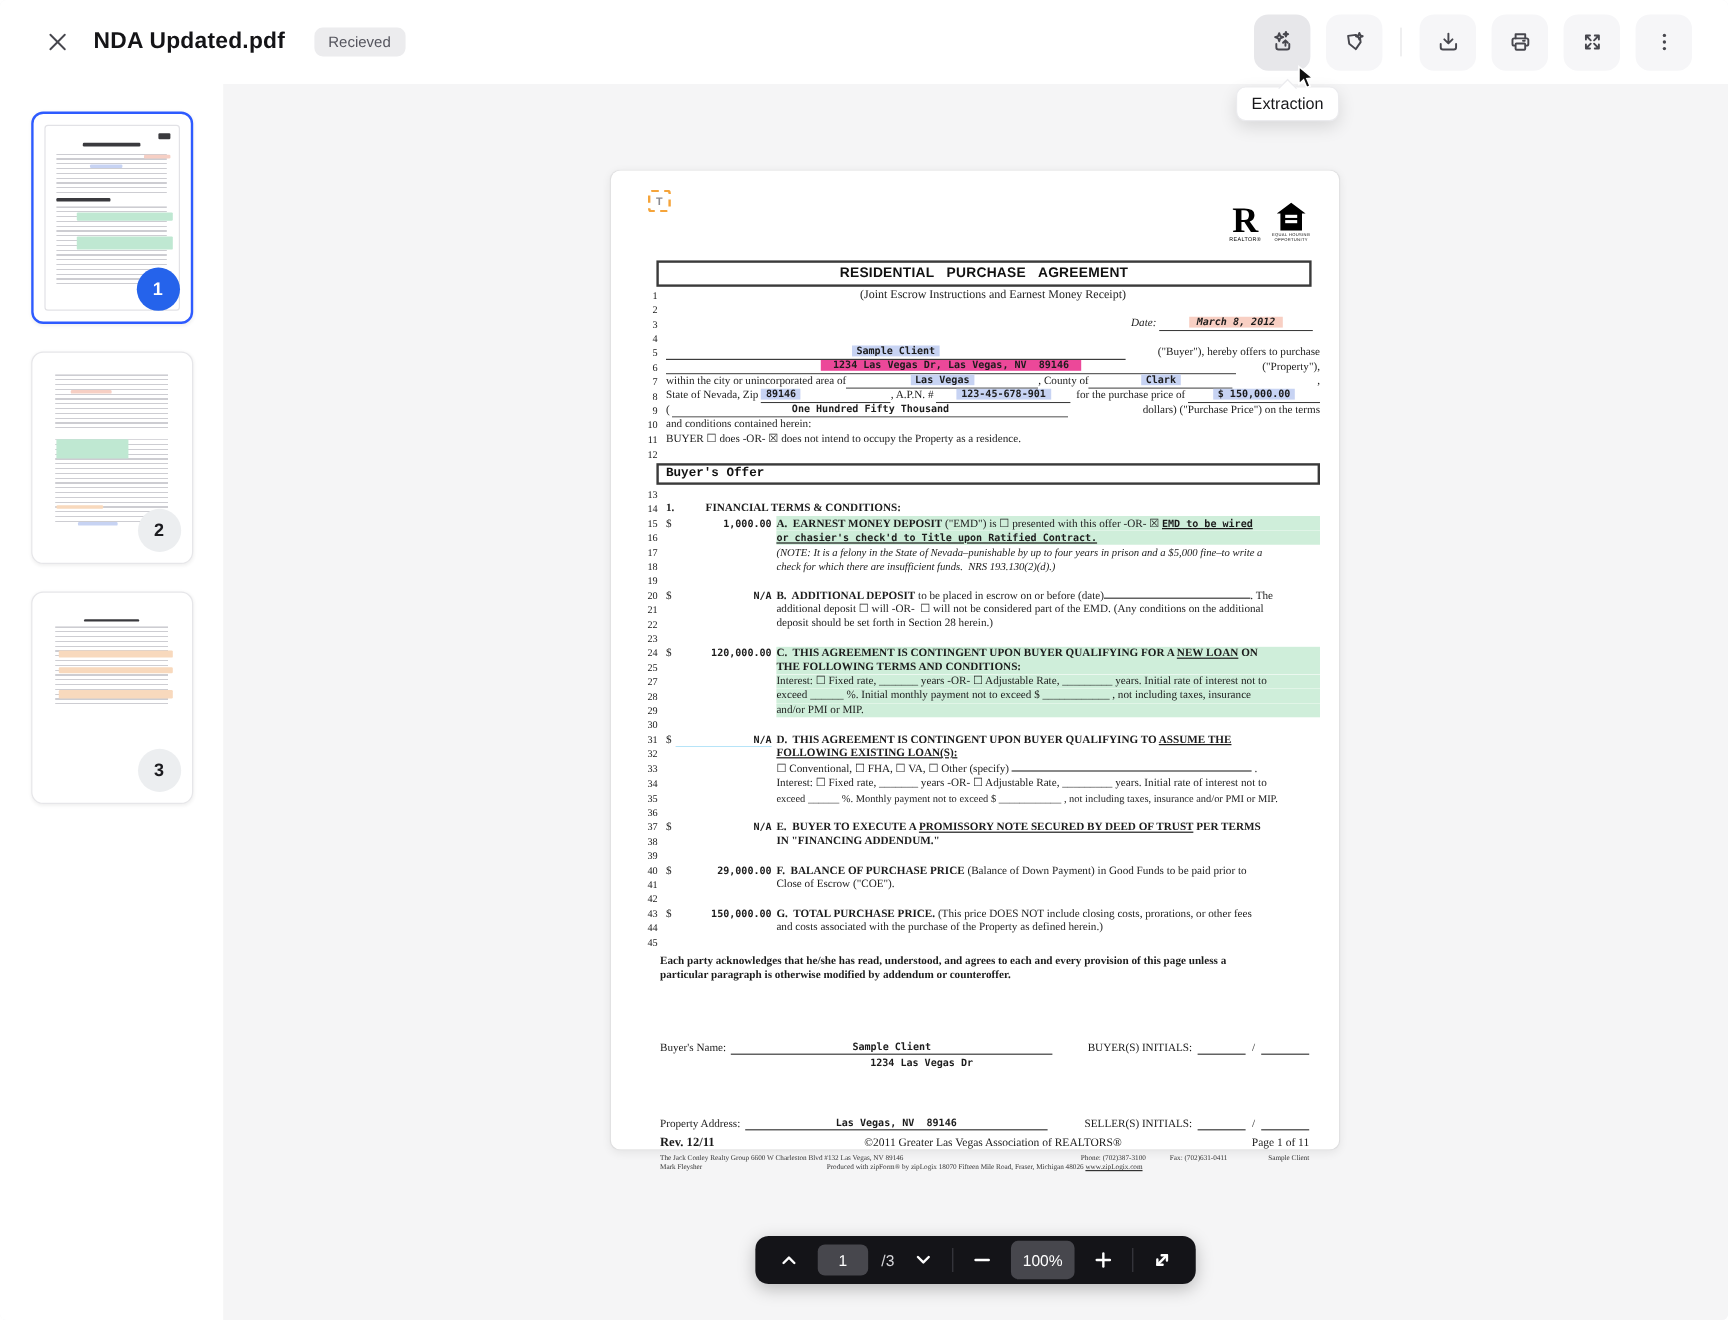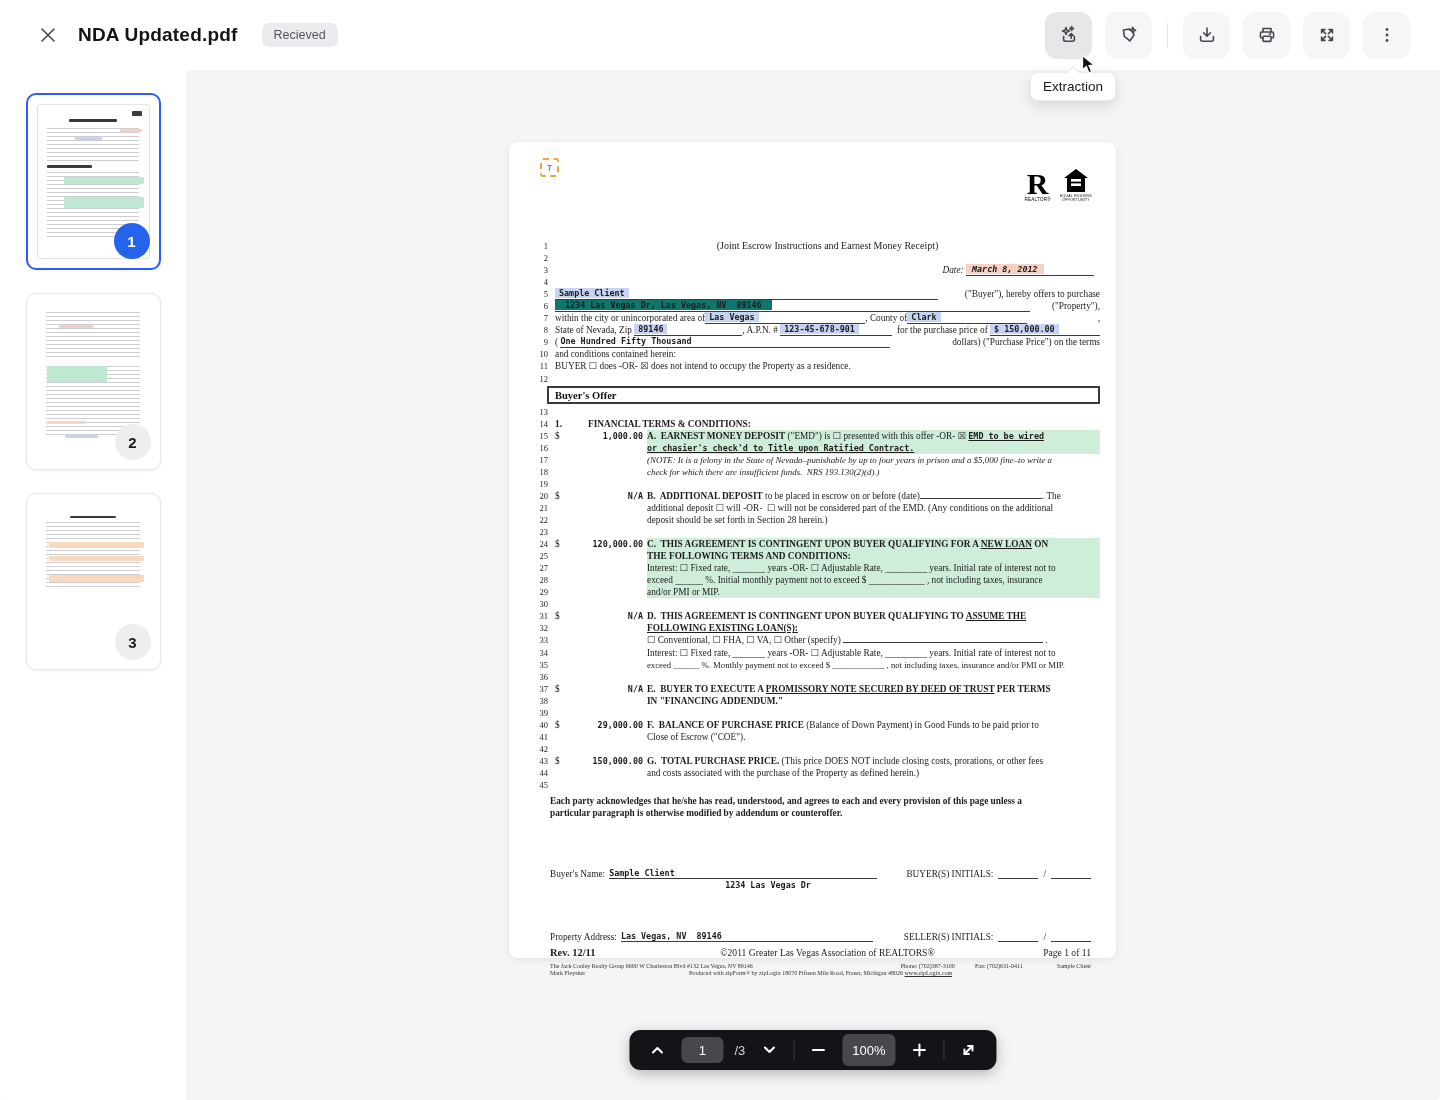--- a/index.html
+++ b/index.html
@@ -46,32 +46,32 @@
   .rlogo .rbig{font-family:"Liberation Serif",serif;font-weight:bold;font-size:30px;line-height:26px;color:#000;}
   .logo-cap{font-size:4.5px;letter-spacing:.3px;color:#000;font-family:"Liberation Sans",sans-serif;}
   .titlebox{position:absolute;left:38px;top:75px;width:542px;height:18px;border:2px solid #3a3a3a;display:flex;align-items:center;justify-content:center;
             font-family:"Liberation Sans",sans-serif;font-weight:bold;font-size:11.5px;word-spacing:7px;letter-spacing:.2px;color:#111;}
   .lines{position:absolute;left:24px;top:98px;right:16px;}
   .r{display:flex;height:12.05px;line-height:12.05px;font-size:9.3px;overflow:visible;}
   .ln{width:15px;padding-right:7px;text-align:right;font-size:8.5px;color:#222;flex:none;}
   .lt{flex:1;display:flex;align-items:baseline;white-space:pre;overflow:hidden;}
   .b{font-weight:bold;} .i{font-style:italic;} .u{text-decoration:underline;}
   .mono{font-family:"DejaVu Sans Mono",monospace;font-weight:bold;font-size:8.4px;white-space:pre;}
-  .hb{background:#c7d3f3;padding:0 4px;} .hp{background:#f8cfc3;padding:0 6px;} .hgr{background:#0f766e;padding:0 10px;}
-  .f{display:inline-block;border-bottom:1px solid #3c3c3c;text-align:left;align-self:flex-end;}
+  .hb{background:#c7d3f3;padding:0 4px;} .hp{background:#f8cfc3;padding:0 6px;} .hgr{background:#ec4899;padding:0 10px;}
+  .f{display:inline-block;border-bottom:1px solid #3c3c3c;text-align:center;align-self:flex-end;}
   .bl{display:inline-block;border-bottom:1px solid #3c3c3c;align-self:flex-end;height:8px;}
   .tail{flex:1;text-align:right;display:block;}
   .amt{width:88px;flex:none;display:flex;align-items:baseline;margin-right:4px;}
   .amt .v{flex:1;text-align:right;border-bottom:1px solid #0ea5e9;margin-left:3px;}
   .item{flex:1;}
   .ind{margin-left:92px;flex:1;}
   .g{background:#cfeeda;}
   .secrow{height:21px;display:flex;align-items:center;}
   .secbox{margin-left:14px;flex:1;height:14px;border:2px solid #3a3a3a;display:flex;align-items:center;
-          font-family:Liberation Serif, serif;font-weight:bold;font-size:10.5px;padding-left:6px;color:#111;}
+          font-family:Liberation Mono, monospace;font-weight:bold;font-size:10.5px;padding-left:6px;color:#111;}
   .note{font-size:8.9px;}
   
   .dfoot{position:absolute;left:41px;right:25px;top:653px;font-size:9.3px;}
   .ack{font-weight:bold;line-height:12px;}
   .sigrow{display:flex;align-items:baseline;margin-top:9px;}
   .sigrow.nr{margin-top:1px;}
   .lbl{flex:none;margin-top:41px;}
   .inits{margin-left:auto;display:flex;align-items:baseline;gap:5px;}
   .revrow{display:flex;align-items:flex-end;margin-top:5px;position:relative;}
   .rev{font-weight:bold;font-size:10.5px;}
@@ -218,20 +218,21 @@
             <svg width="26" height="26" viewBox="0 0 26 26">
                 <path d="M13 1 L25 10 H22 V24 H4 V10 H1 Z" fill="#000"></path>
                 <rect x="8" y="11" width="10" height="2.6" fill="#fff"></rect>
                 <rect x="8" y="15.4" width="10" height="2.6" fill="#fff"></rect>
               </svg>
             <div class="logo-cap" style="font-size:3.4px;">EQUAL HOUSING</div>
             <div class="logo-cap" style="font-size:3.4px;">OPPORTUNITY</div>
           </div>
         </div>
 
+        <div class="titlebox">RESIDENTIAL PURCHASE AGREEMENT</div>
 
         <div class="lines">
 
           <div class="r">
               <span class="ln">1</span>
               <span class="lt" style="justify-content:center;"><span style="font-size:10px;">(Joint Escrow Instructions and Earnest Money Receipt)</span></span>
             </div>
 
           <div class="r">
               <span class="ln">2</span>

